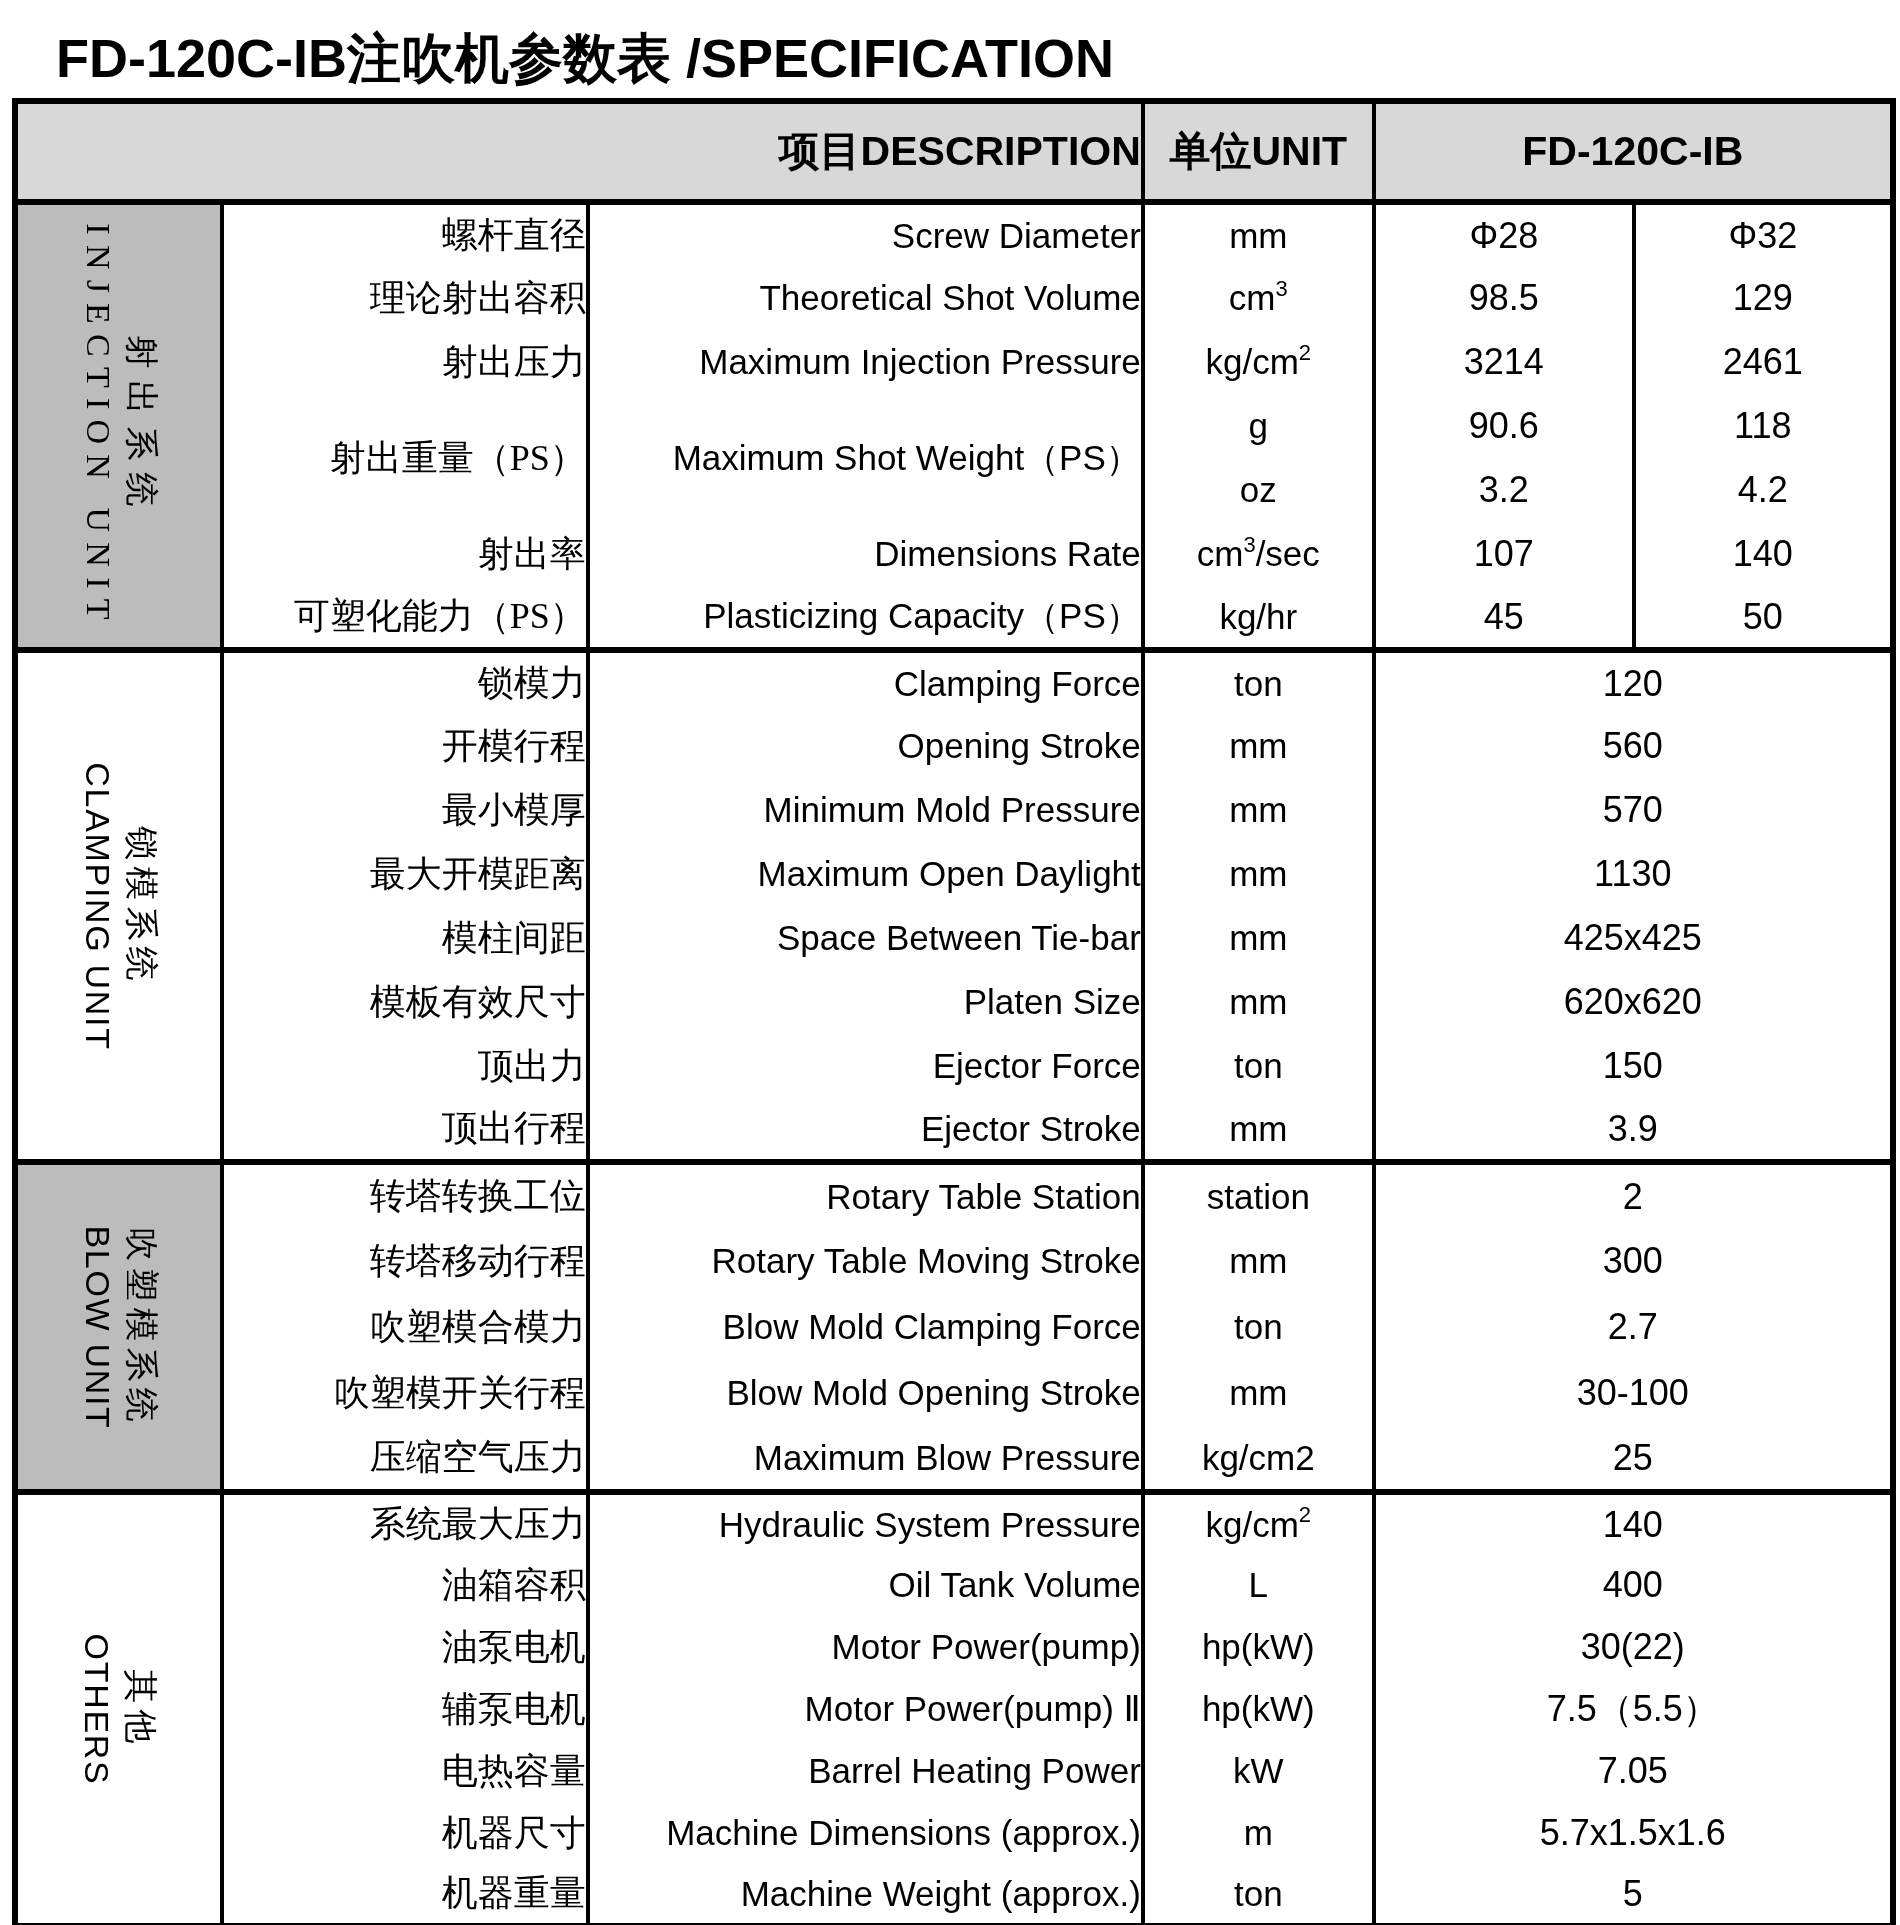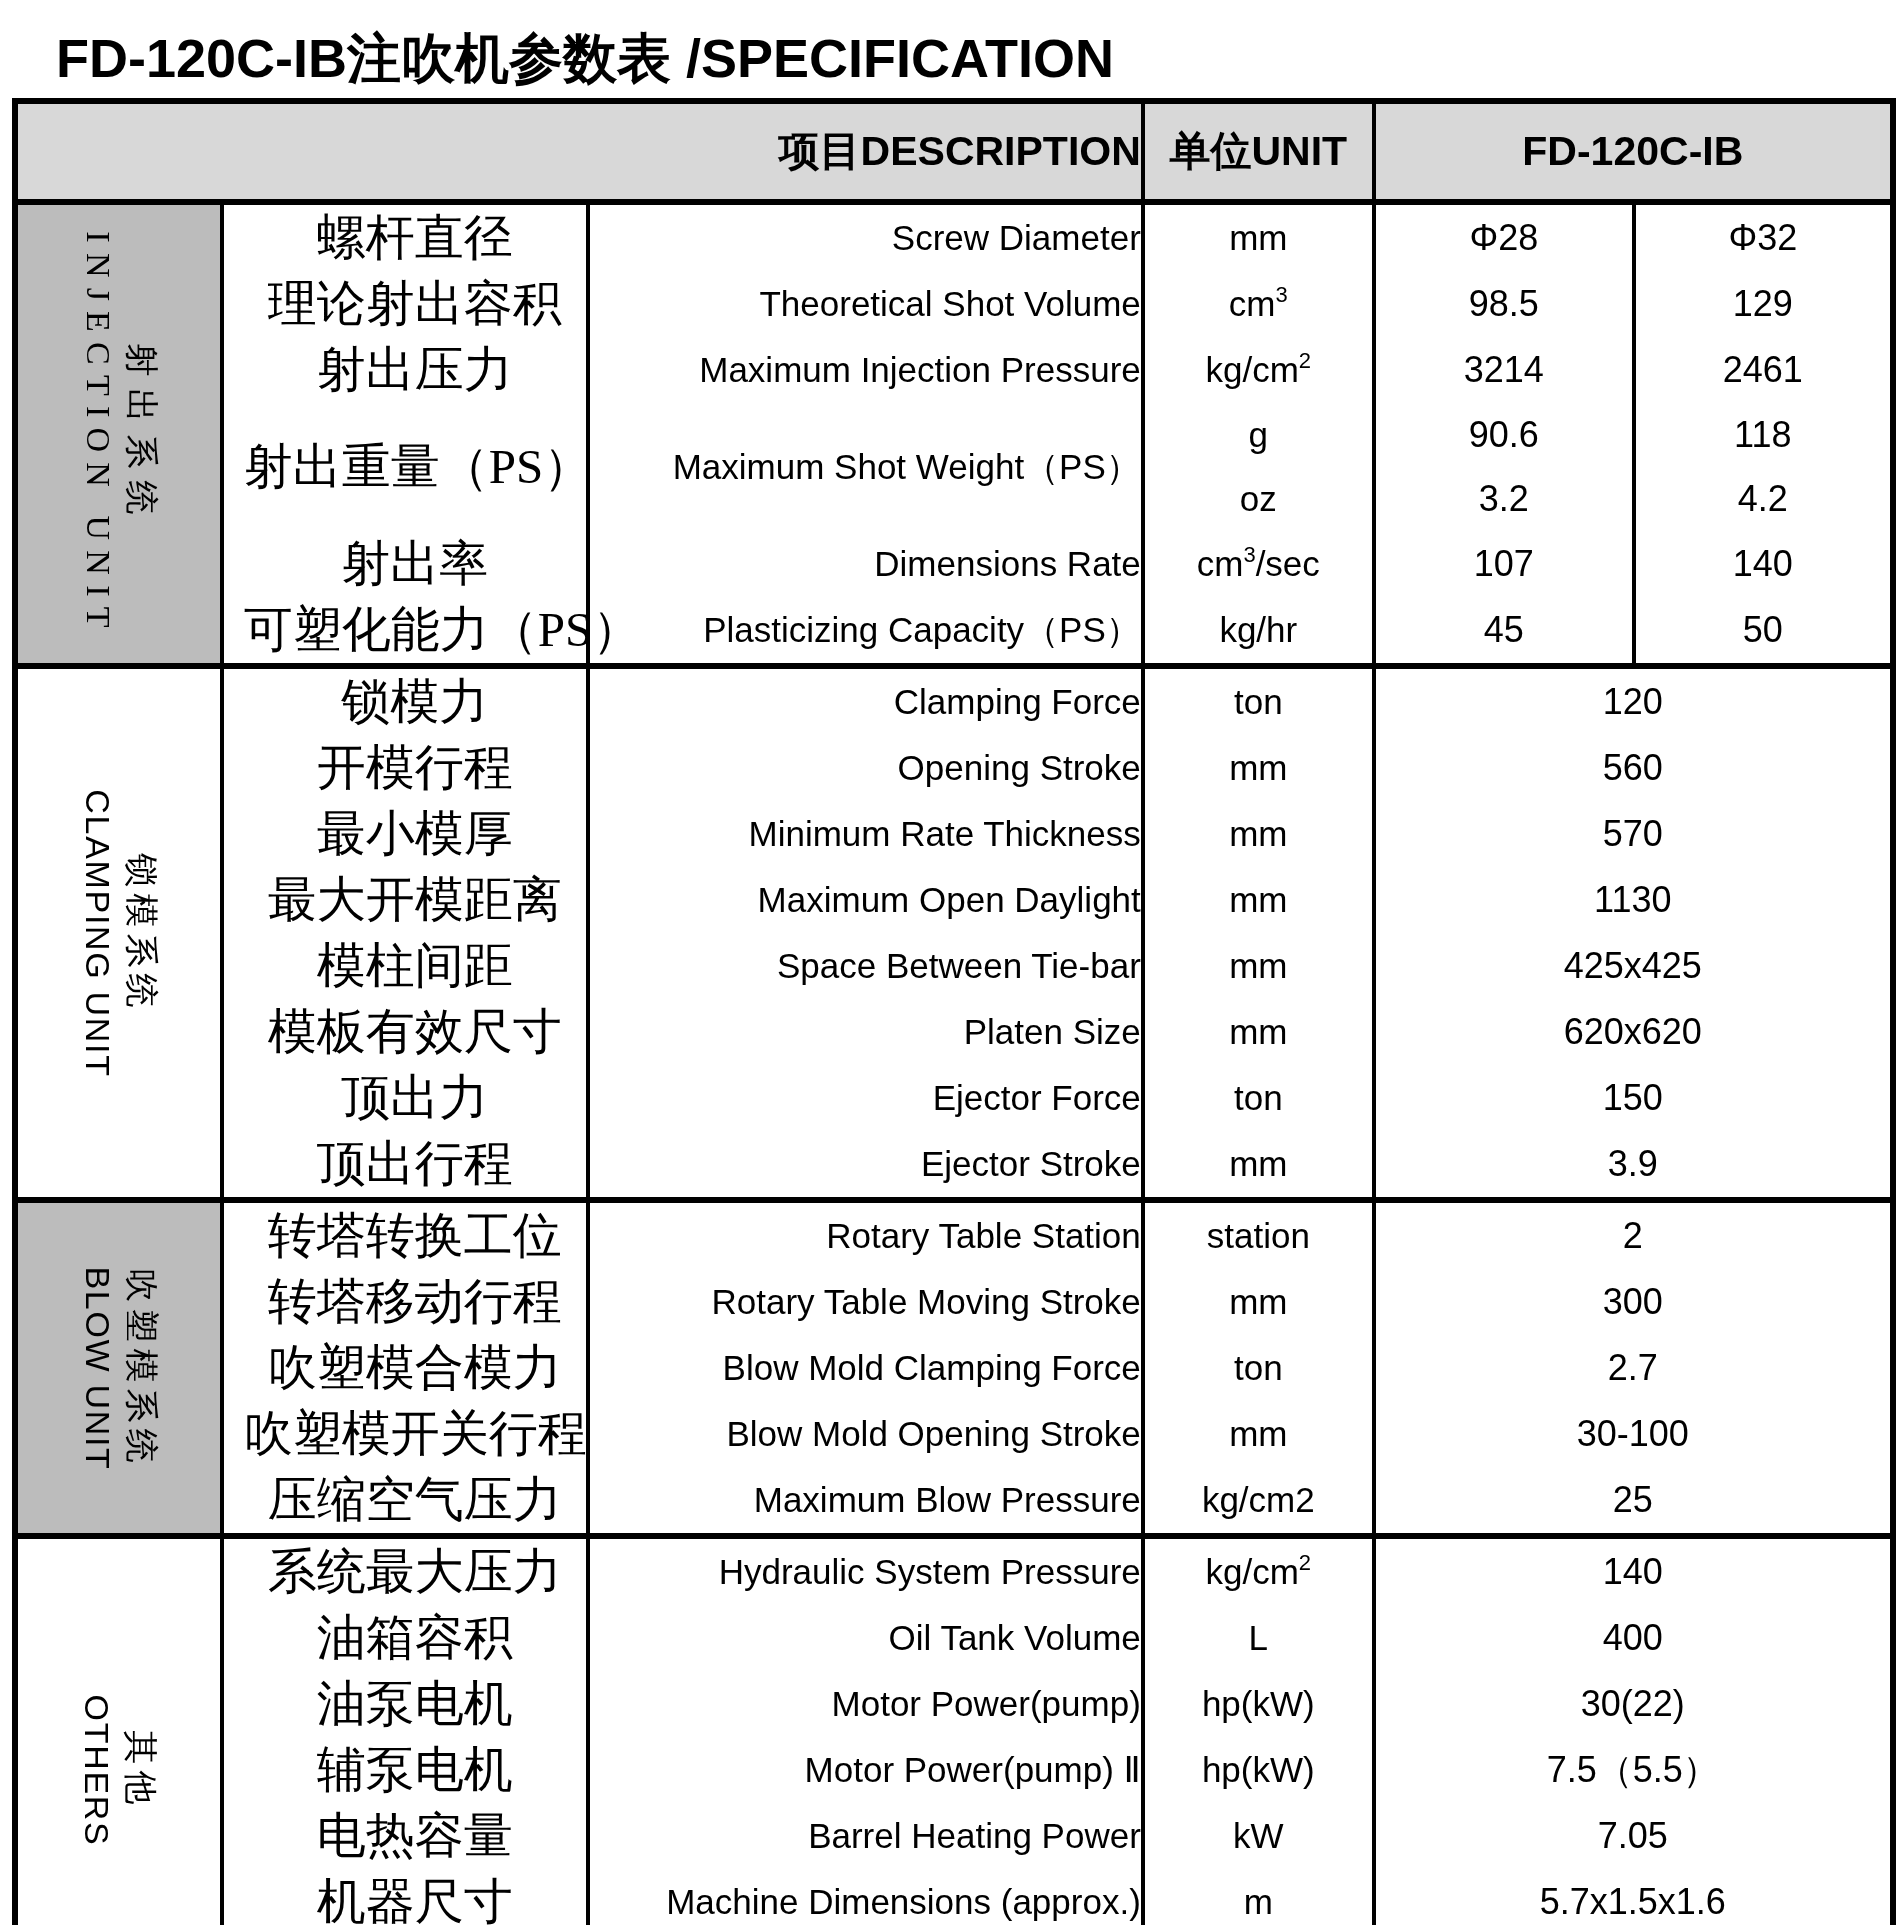--- a/index.html
+++ b/index.html
@@ -77,22 +77,22 @@
     font-size:34px;
     letter-spacing:0.05em;
   }
   td.section-cell.serif-label .v-en{
     font-family:"Liberation Serif","DejaVu Serif",serif;
     letter-spacing:0.30em;
   }
   td.section-cell.serif-label .v-cn{letter-spacing:0.35em;}
   td.cell-cn{
     font-family:"Liberation Serif","DejaVu Serif",serif;
-    font-size:49px;
-    text-align:center;
+    font-size:36px;
+    text-align:right;
     padding-left:20px;
     white-space:nowrap;
   }
   td.cell-en{
     font-size:35px;
     text-align:right;
     padding-left:11px;
     white-space:nowrap;
   }
   td.cell-unit{
@@ -204,21 +204,21 @@
         <td class="cell-value" colspan="2">120</td>
       </tr>
       <tr class="sec-clamping-unit">
         <td class="cell-cn">开模行程</td>
         <td class="cell-en">Opening Stroke</td>
         <td class="cell-unit"><span class="unit-base">mm</span></td>
         <td class="cell-value" colspan="2">560</td>
       </tr>
       <tr class="sec-clamping-unit">
         <td class="cell-cn">最小模厚</td>
-        <td class="cell-en">Minimum Rate Thickness</td>
+        <td class="cell-en">Minimum Mold Pressure</td>
         <td class="cell-unit"><span class="unit-base">mm</span></td>
         <td class="cell-value" colspan="2">570</td>
       </tr>
       <tr class="sec-clamping-unit">
         <td class="cell-cn">最大开模距离</td>
         <td class="cell-en">Maximum Open Daylight</td>
         <td class="cell-unit"><span class="unit-base">mm</span></td>
         <td class="cell-value" colspan="2">1130</td>
       </tr>
       <tr class="sec-clamping-unit">

